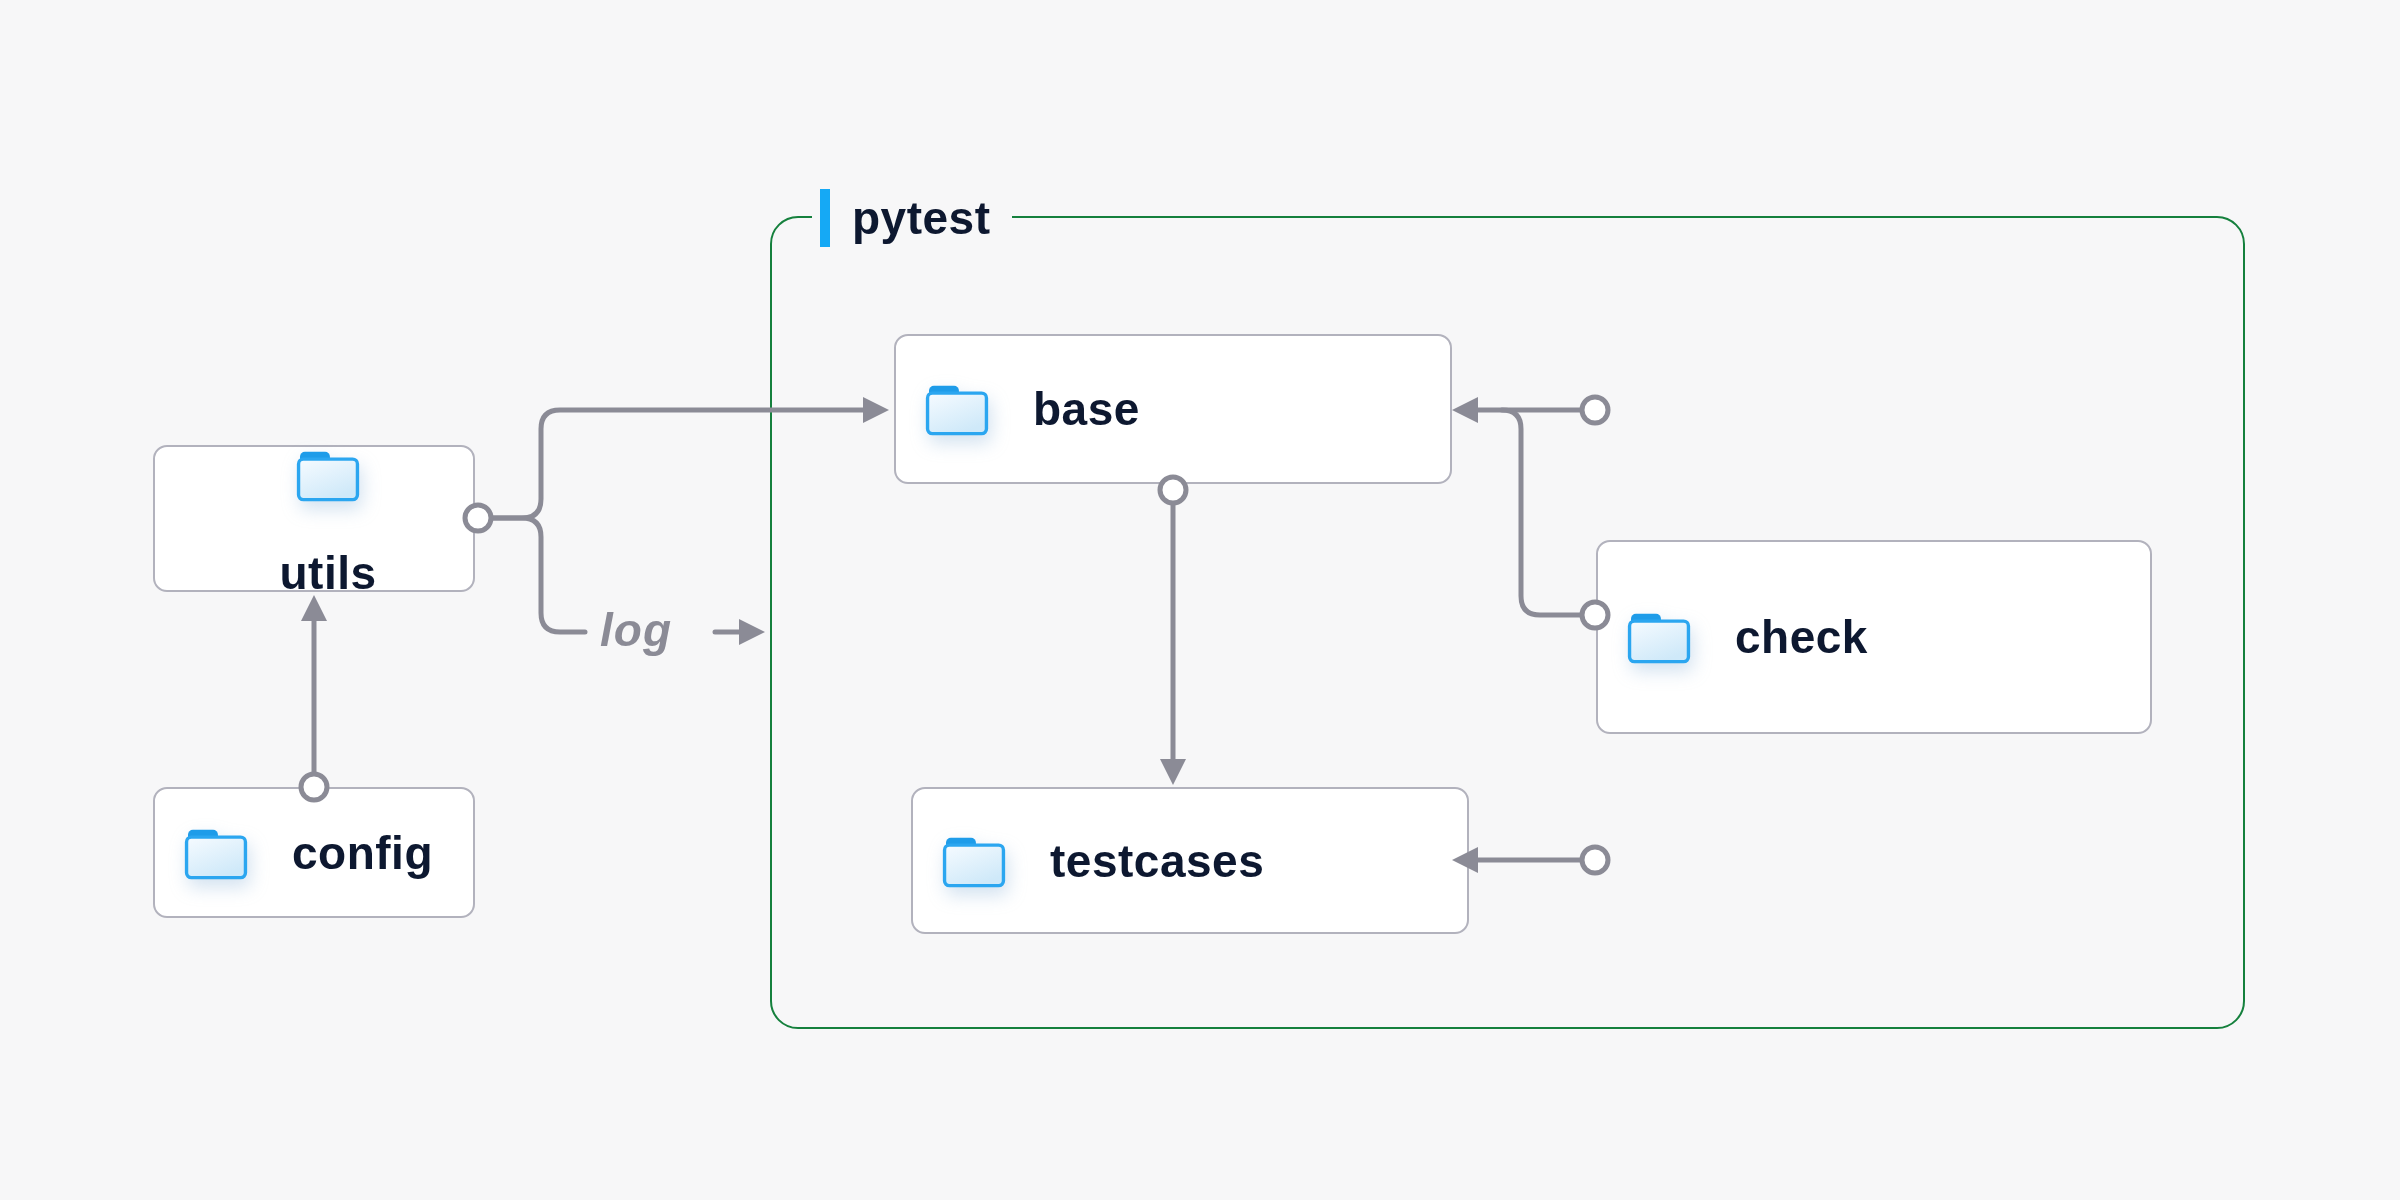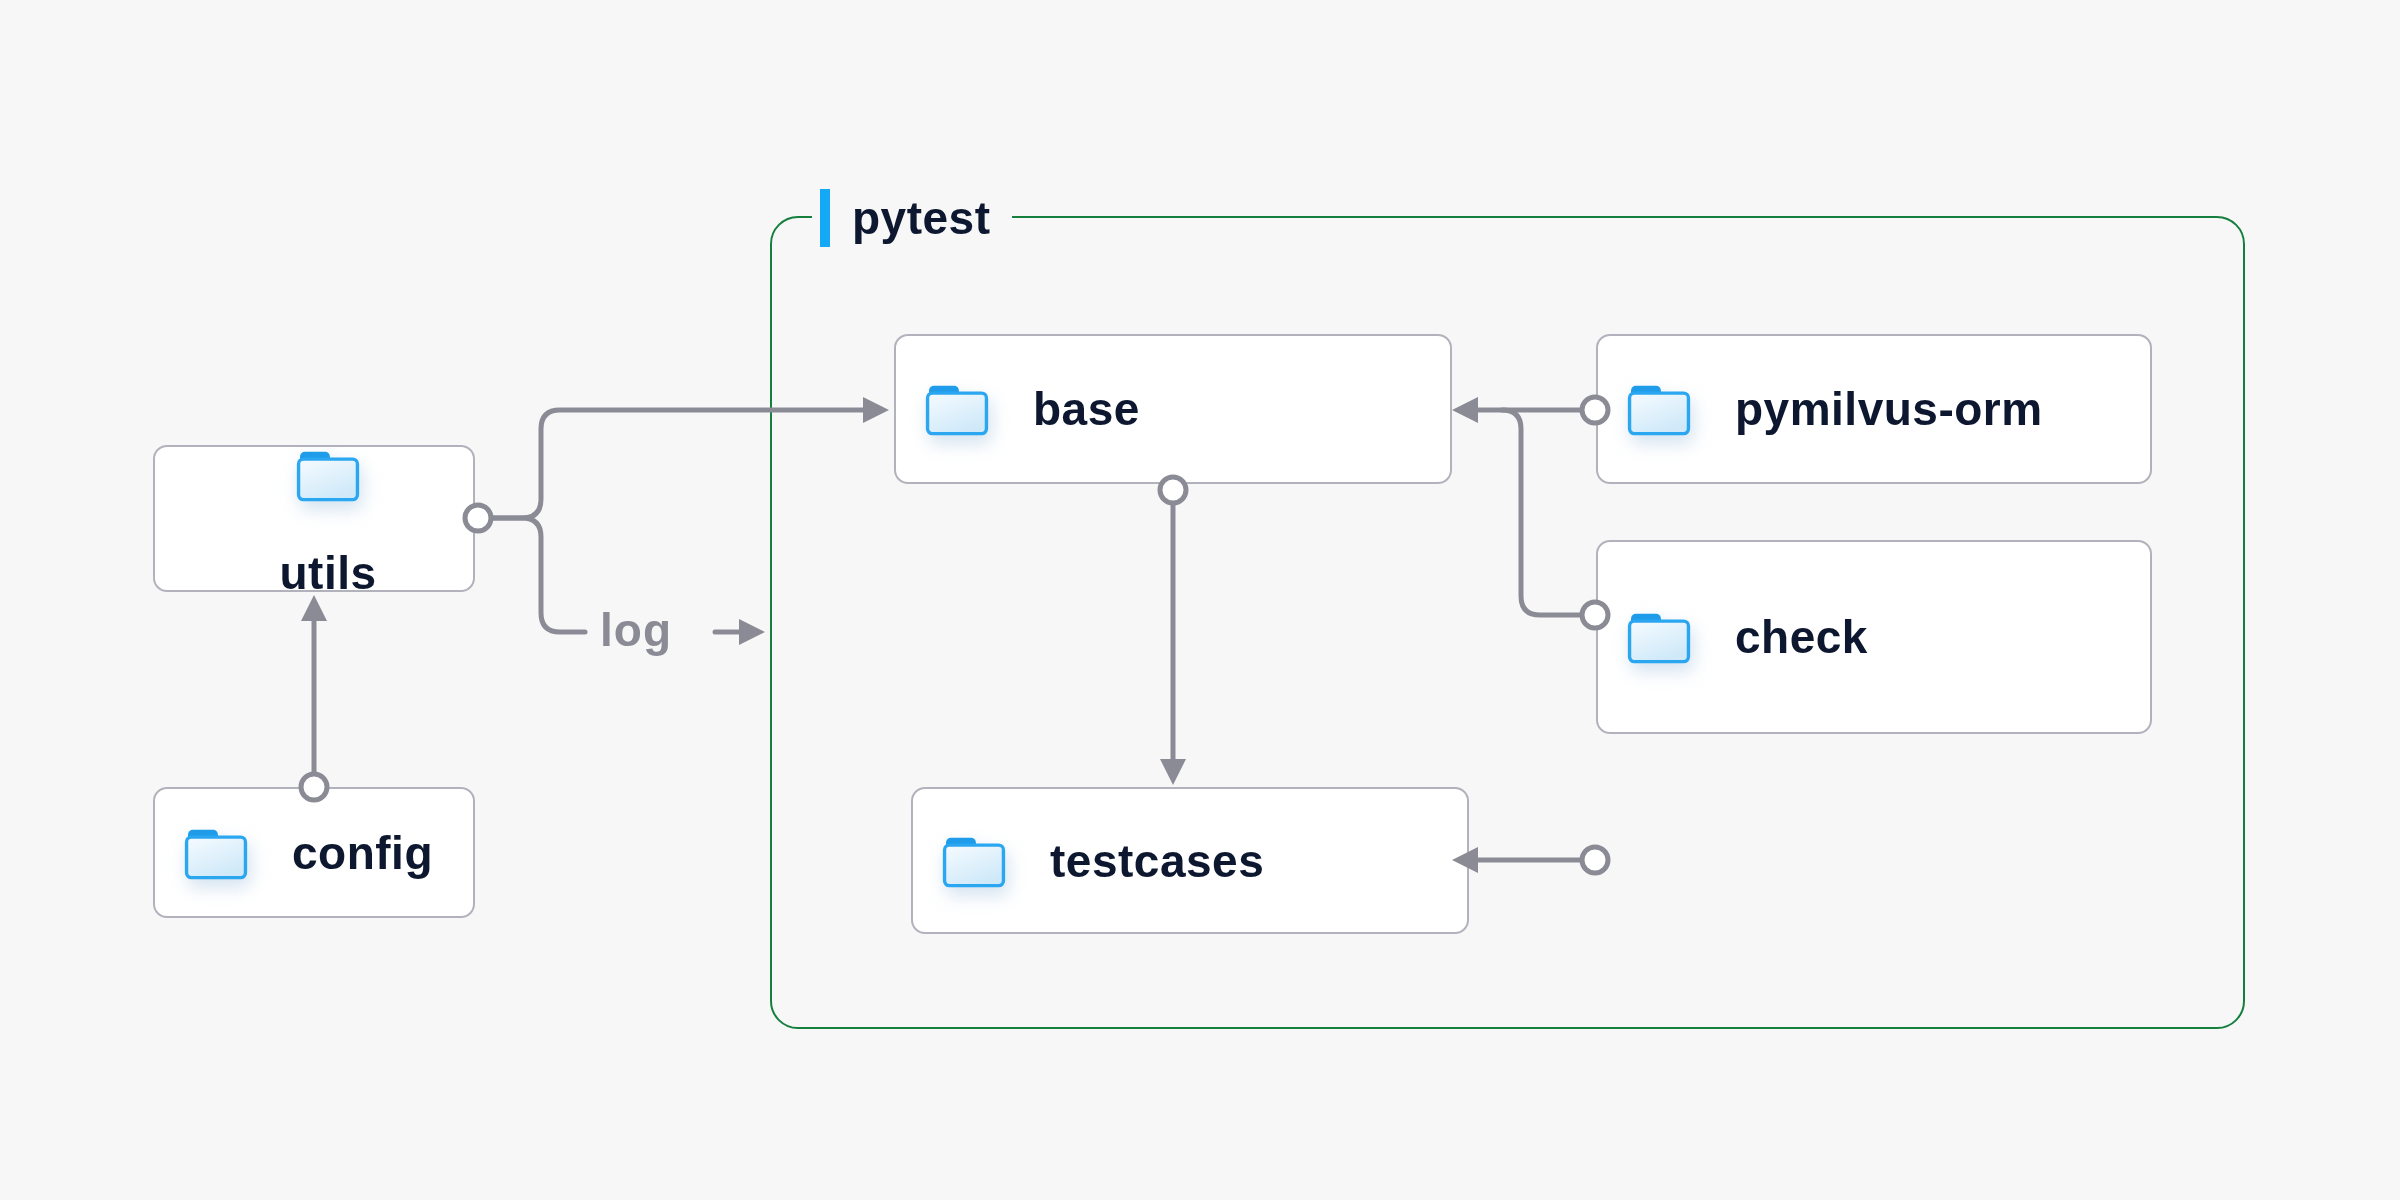--- a/index.html
+++ b/index.html
@@ -98,20 +98,21 @@
   }
   
   .edge-label-log {
     position: absolute;
     left: 600px; top: 632px;
     transform: translateY(-54%);
     font-size: 46px;
     font-weight: 700;
     color: #8b8b96;
     letter-spacing: 1px;
+    font-style: italic;
   }
 </style>
 </head>
 <body>
 
 <div class="canvas">
 
   <svg width="0" height="0" style="position:absolute" aria-hidden="true">
     <defs>
       <linearGradient id="folderGrad" x1="0" y1="0" x2="0.55" y2="1">
@@ -146,26 +147,20 @@
     <span class="node-label">config</span>
   </div>
 
   <div class="node" id="node-base">
     <svg class="folder">
         <use href="#folder"></use>
       </svg>
     <span class="node-label">base</span>
   </div>
 
-  <div class="node" id="node-pymilvus">
-    <svg class="folder">
-        <use href="#folder"></use>
-      </svg>
-    <span class="node-label">pymilvus-orm</span>
-  </div>
 
   <div class="node" id="node-check">
     <svg class="folder">
         <use href="#folder"></use>
       </svg>
     <span class="node-label">check</span>
   </div>
 
   <div class="node" id="node-testcases">
     <svg class="folder">

